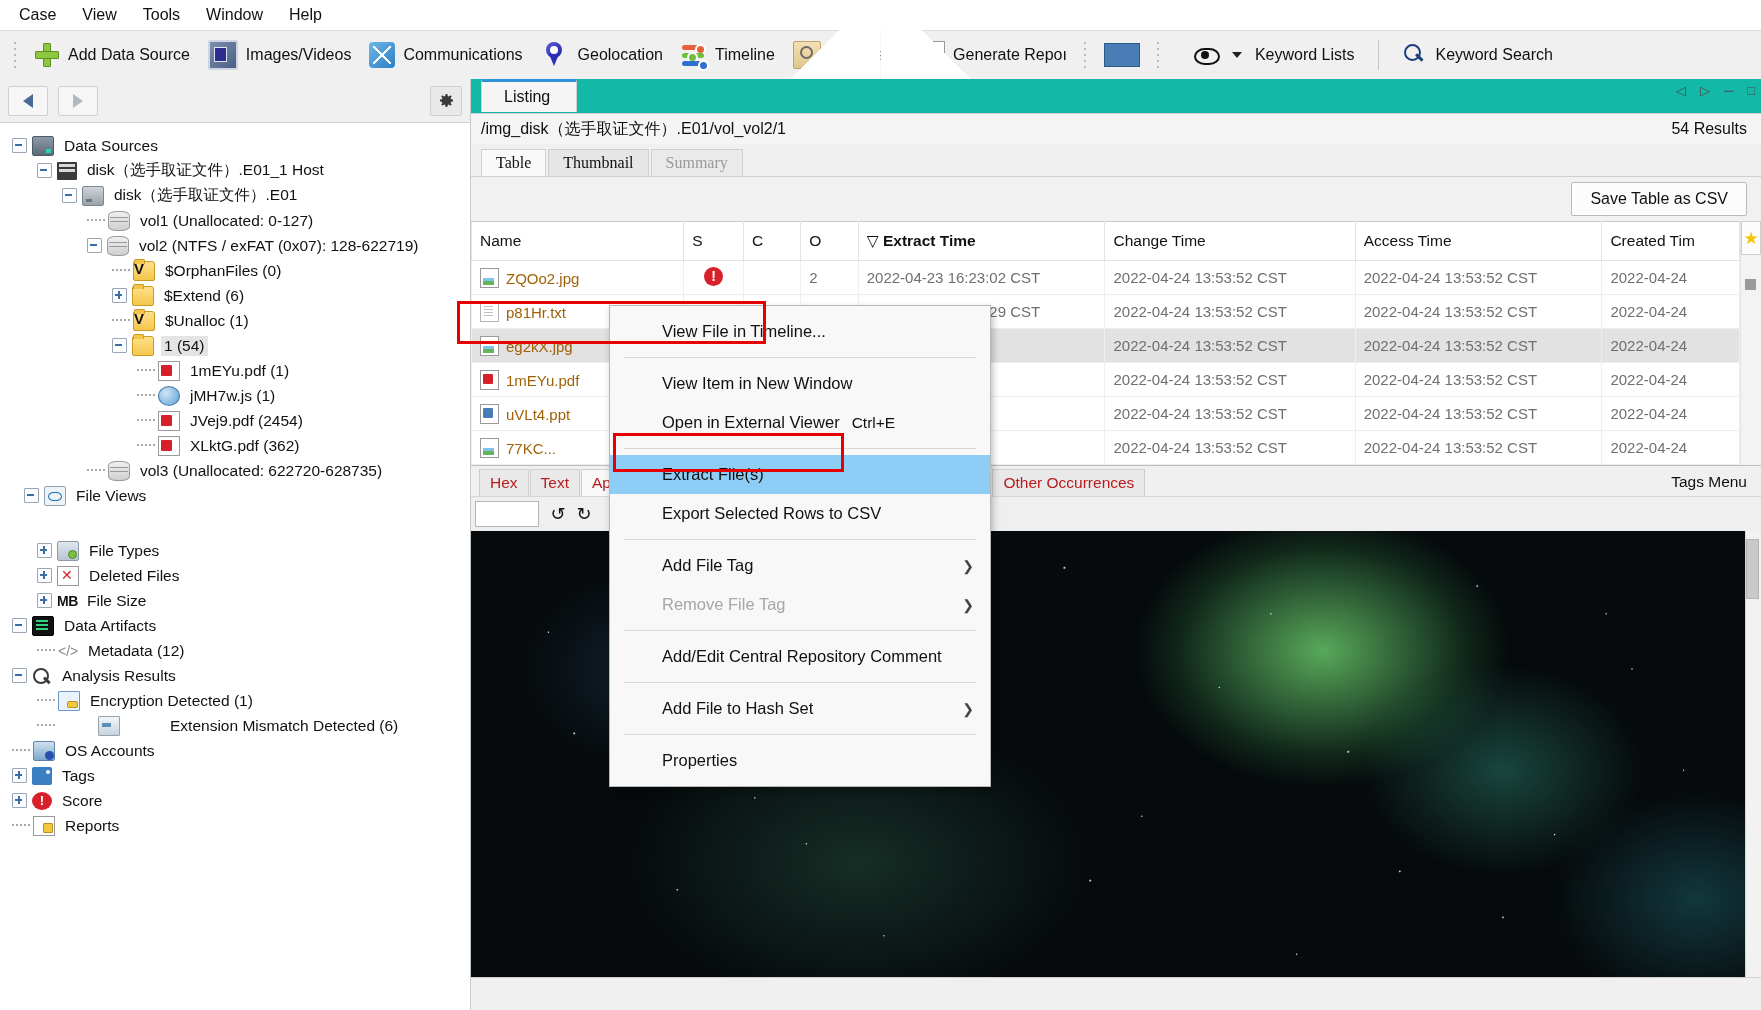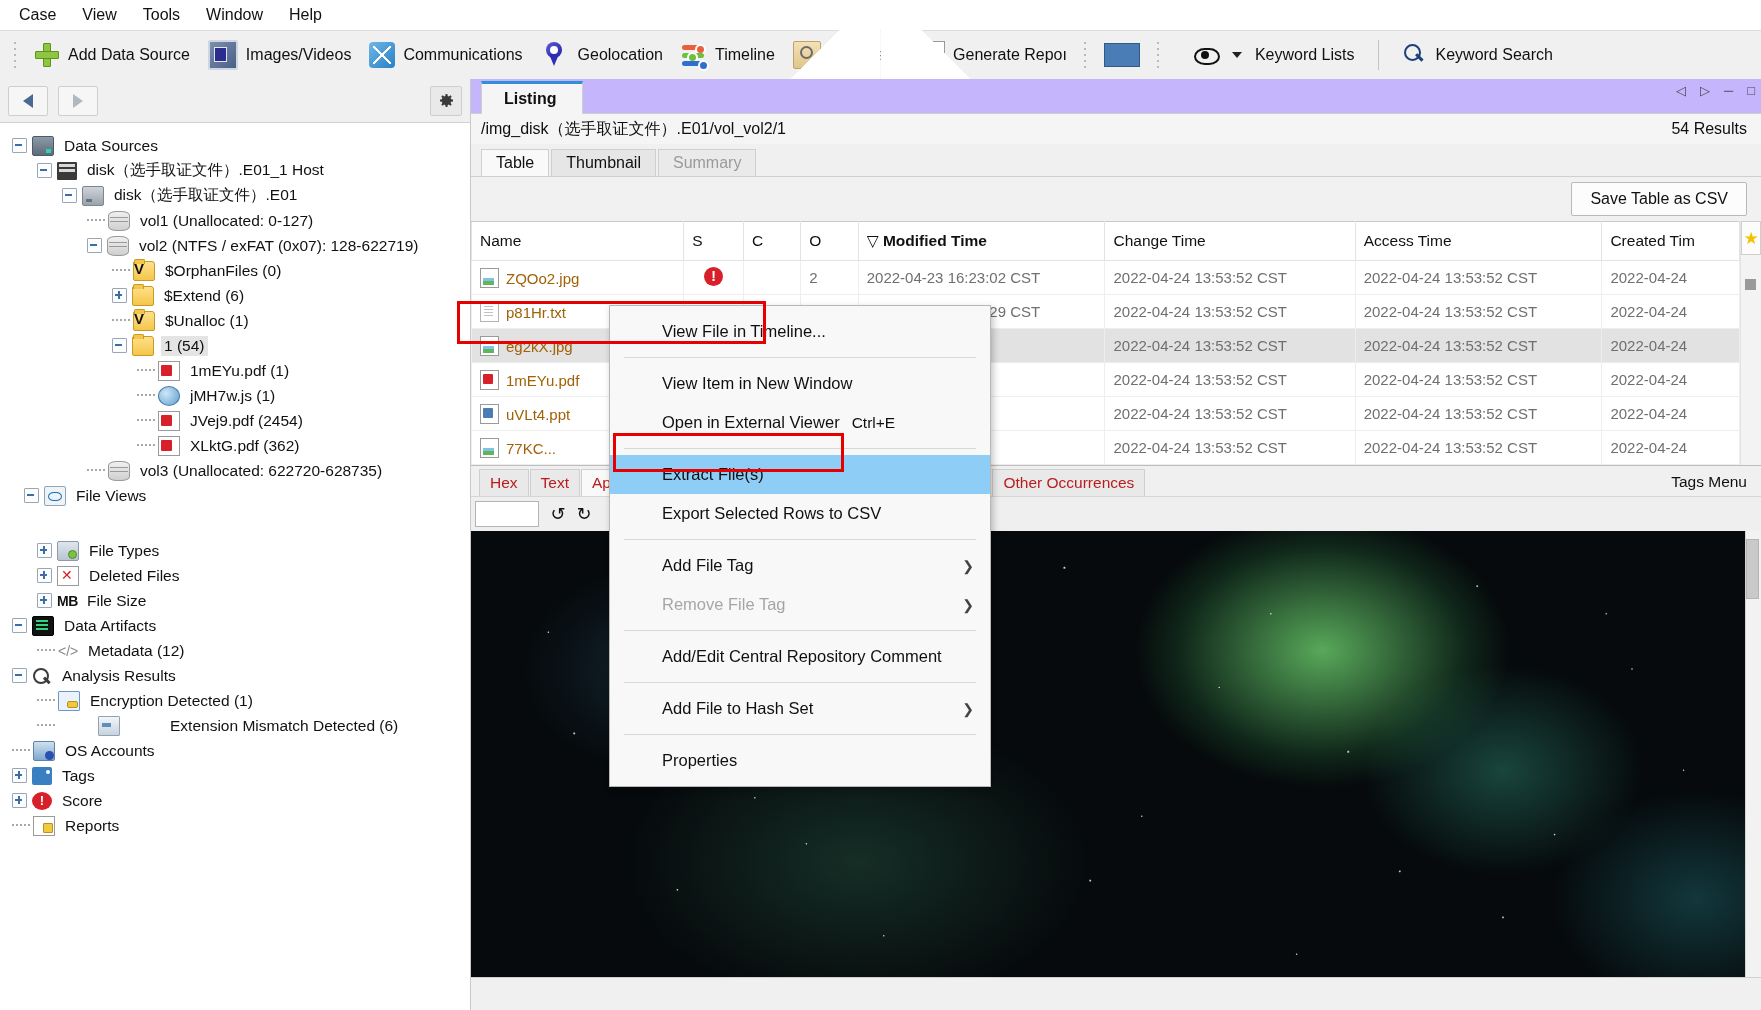--- a/index.html
+++ b/index.html
@@ -133,31 +133,31 @@
   .i-os::after{content:"";position:absolute;right:0px;bottom:0px;width:9px;height:9px;border-radius:50%;background:#2b4fb0;}
   .i-tags{background:#3a7fc2;transform:rotate(0deg);border-radius:2px;}
   .i-tags::after{content:"";position:absolute;right:2px;top:3px;width:4px;height:4px;border-radius:50%;background:#fff;}
   .i-score{background:#d8202a;border-radius:50%;}
   .i-score::after{content:"!";position:absolute;left:0;right:0;text-align:center;color:#fff;font-weight:bold;font-size:13px;line-height:18px;}
   .i-reports{background:#fff;border:1px solid #9a9a9a;}
   .i-reports::after{content:"";position:absolute;right:1px;bottom:2px;width:8px;height:8px;background:#f2c83c;border:1px solid #b8921f;border-radius:1px;}
 
   
   .rightpane{flex:1;display:flex;flex-direction:column;background:#f0f0f0;position:relative;min-width:0;}
-  .tabstrip{height:34px;background:#c4b5fd;display:flex;align-items:flex-end;padding-left:10px;position:relative;font-weight:bold;}
+  .tabstrip{height:34px;background:#14b8a6;display:flex;align-items:flex-start;padding-left:10px;position:relative;}
   .lsttab{background:#f5f5f5;border:1px solid #cfcfcf;border-bottom:none;border-top:3px solid #2f8fd8;
           padding:6px 26px 6px 22px;font-size:16px;color:#101010;margin-bottom:-1px;}
   .winbtns{position:absolute;right:6px;top:6px;display:flex;gap:14px;align-items:center;color:#4a4a4a;}
   .wb{font-size:13px;line-height:12px;}
 
   .pathrow{height:30px;display:flex;align-items:center;padding:0 10px;background:#f5f5f5;border-top:1px solid #cfcfcf;}
   .pathtxt{font-size:16px;color:#101010;}
   .results{margin-left:auto;font-size:16px;color:#101010;padding-right:4px;}
 
-  .subtabs{height:32px;background:#f0f0f0;display:flex;align-items:flex-end;padding-left:10px;}
+  .subtabs{height:32px;background:#f0f0f0;display:flex;align-items:flex-end;padding-left:10px;font-family:Liberation Serif, serif;}
   .stab{padding:4px 14px;font-size:16px;border:1px solid #cfcfcf;border-bottom:none;background:#e6e6e6;color:#101010;margin-right:2px;}
   .stab.active{background:#f9f9f9;}
   .stab.dis{color:#9a9a9a;background:#eaeaea;}
 
   .tablewrap{background:#f1f1f1;border-top:1px solid #cfcfcf;position:relative;}
   .csvrow{height:44px;display:flex;align-items:center;justify-content:flex-end;padding-right:14px;}
   .csvbtn{background:#fcfcfc;border:1px solid #b9b9b9;border-radius:2px;padding:7px 18px;font-size:16px;color:#101010;}
 
   table.grid{border-collapse:collapse;table-layout:fixed;background:#fff;font-size:15px;width:1283px;}
   table.grid th{background:#fff;border:1px solid #e3e3e3;border-top:1px solid #c9c9c9;
@@ -527,21 +527,21 @@
                 <col style="width:218px">
                 <col style="width:215px">
                 <col style="width:120px">
             </colgroup>
             <thead>
                 <tr id="thead-row">
                   <th>Name</th>
                   <th>S</th>
                   <th>C</th>
                   <th>O</th>
-                  <th class="sorted">▽ Modified Time</th>
+                  <th class="sorted">▽ Extract Time</th>
                   <th>Change Time</th>
                   <th>Access Time</th>
                   <th>Created Tim</th>
                 </tr>
               </thead>
             <tbody id="tbody">
                 <tr class="row">
                   <td class="nm"><span class="fico f-img"></span><span>ZQOo2.jpg</span></td>
                   <td style="text-align: center;"><span class="scoreico"></span></td>
                   <td></td>

